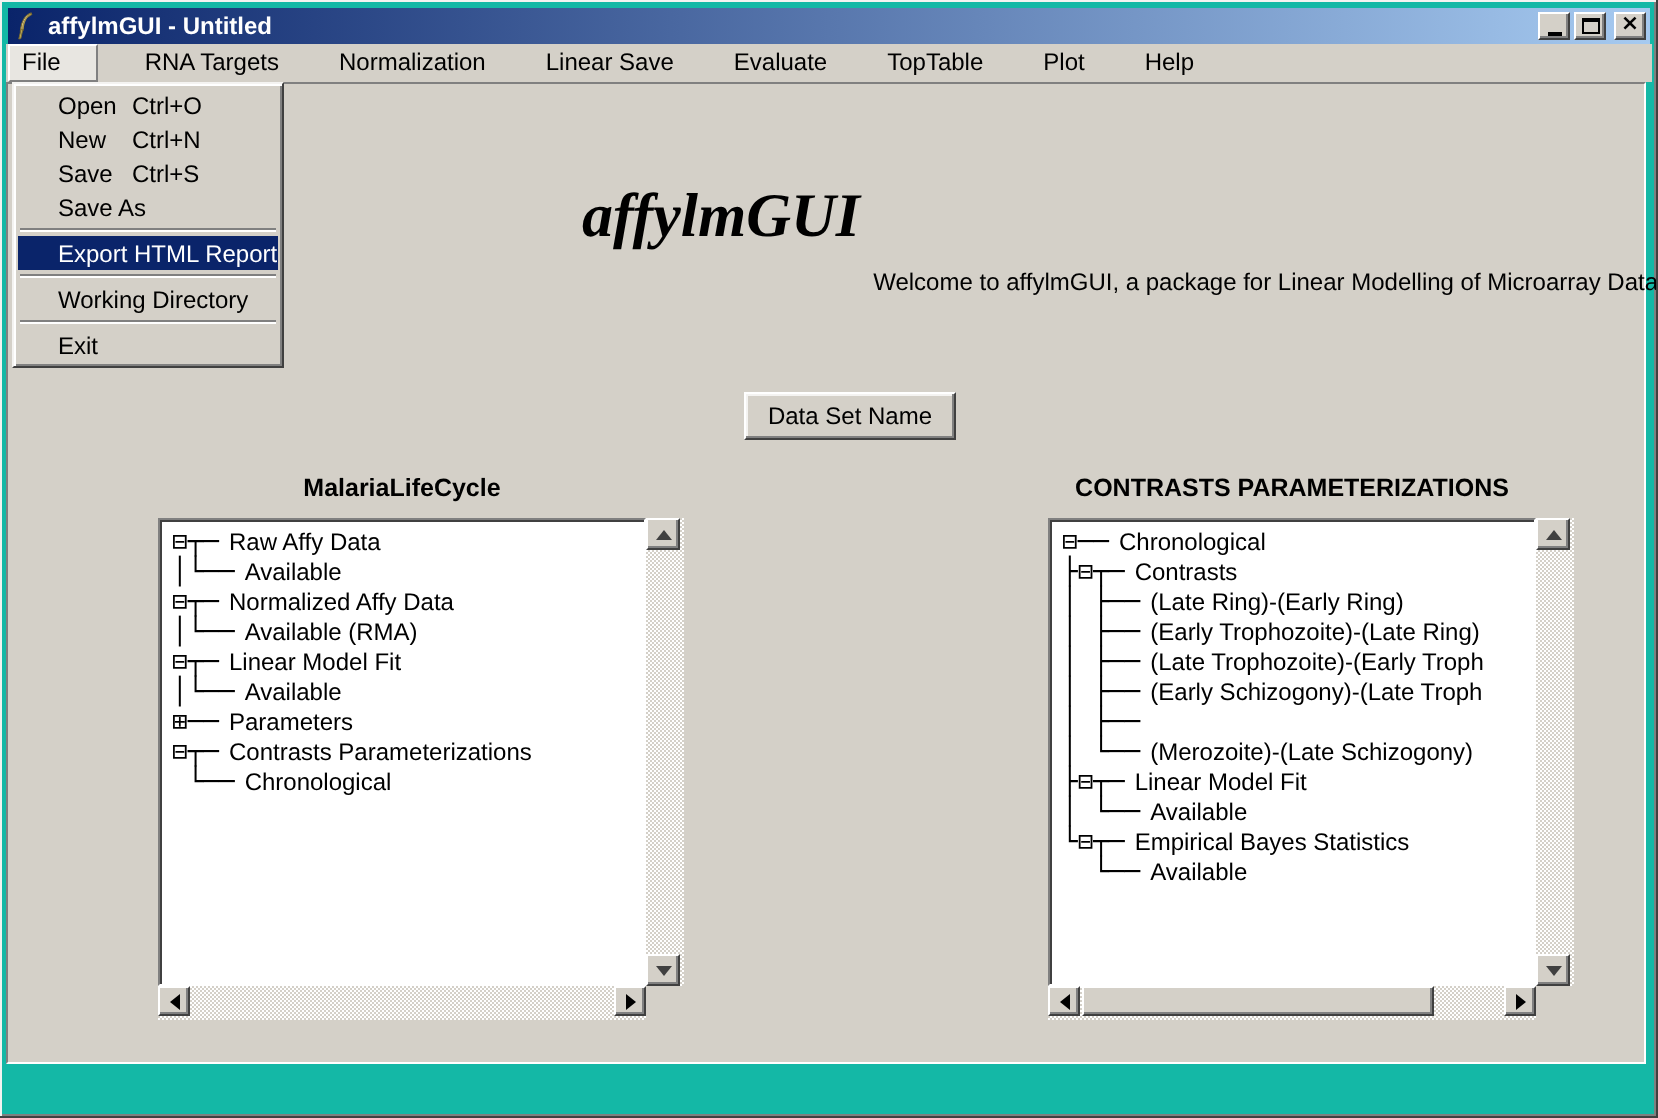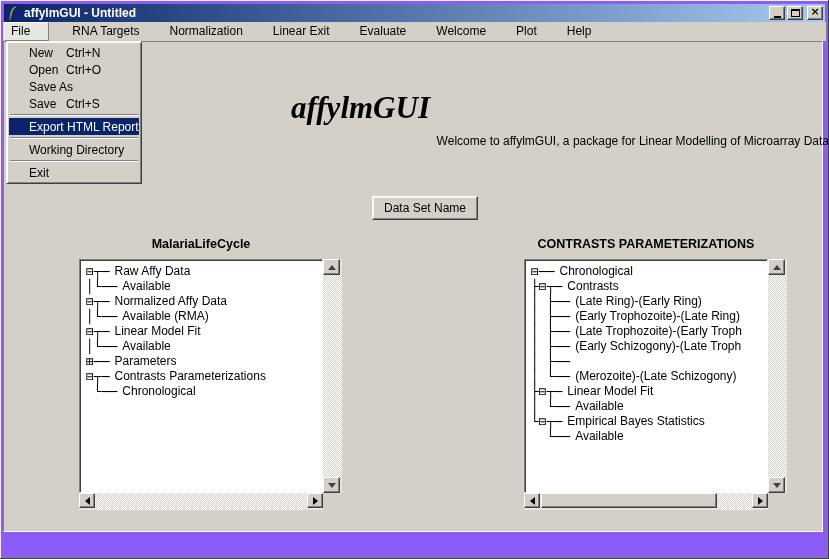--- a/index.html
+++ b/index.html
@@ -1,19 +1,19 @@
 <!DOCTYPE html>
 <html><head>
 <meta charset="utf-8">
 <style>
   html,body{margin:0;padding:0;background:#3a6ea5;}
   *{box-sizing:border-box;}
   .window{
     position:relative;width:829px;height:559px;
-    background:#8b5cf6;
+    background:#14b8a6;
     font-family:"Liberation Sans",sans-serif;font-size:12px;color:#000;
     border-right:1px solid #404040;border-bottom:1px solid #404040;
     box-shadow:inset 1px 1px 0 #f4f3f1, inset -1px -1px 0 #808080;
     overflow:hidden;
   }
   
   .titlebar{
     position:absolute;left:4px;top:4px;width:821px;height:18px;
     background:linear-gradient(to right,#0a246a,#a6caf0);
     display:flex;align-items:center;padding-left:2px;
@@ -139,53 +139,53 @@
   </div>
 
   <div class="menubar">
 
       <div class="mb-item active"><span>File</span></div>
 
       <div class="mb-item"><span>RNA Targets</span></div>
 
       <div class="mb-item"><span>Normalization</span></div>
 
-      <div class="mb-item"><span>Linear Exit</span></div>
+      <div class="mb-item"><span>Linear Save</span></div>
 
       <div class="mb-item"><span>Evaluate</span></div>
 
-      <div class="mb-item"><span>Welcome</span></div>
+      <div class="mb-item"><span>TopTable</span></div>
 
       <div class="mb-item"><span>Plot</span></div>
 
       <div class="mb-item"><span>Help</span></div>
     </div>
 
   <div class="client"></div>
 
   <div class="dropdown">
 
       <div class="dd-item">
+        <span class="mlabel">Open</span>
+        <span class="maccel">Ctrl+O</span>
+      </div>
+
+      <div class="dd-item">
         <span class="mlabel">New</span>
         <span class="maccel">Ctrl+N</span>
       </div>
 
       <div class="dd-item">
-        <span class="mlabel">Open</span>
-        <span class="maccel">Ctrl+O</span>
+        <span class="mlabel">Save</span>
+        <span class="maccel">Ctrl+S</span>
       </div>
 
       <div class="dd-item">
         <span class="mlabel">Save As</span>
         <span class="maccel"></span>
-      </div>
-
-      <div class="dd-item">
-        <span class="mlabel">Save</span>
-        <span class="maccel">Ctrl+S</span>
       </div>
 
       <div class="dd-item sep">
         
       </div>
 
       <div class="dd-item highlighted">
         <span class="mlabel">Export HTML Report</span>
         <span class="maccel"></span>
       </div>

